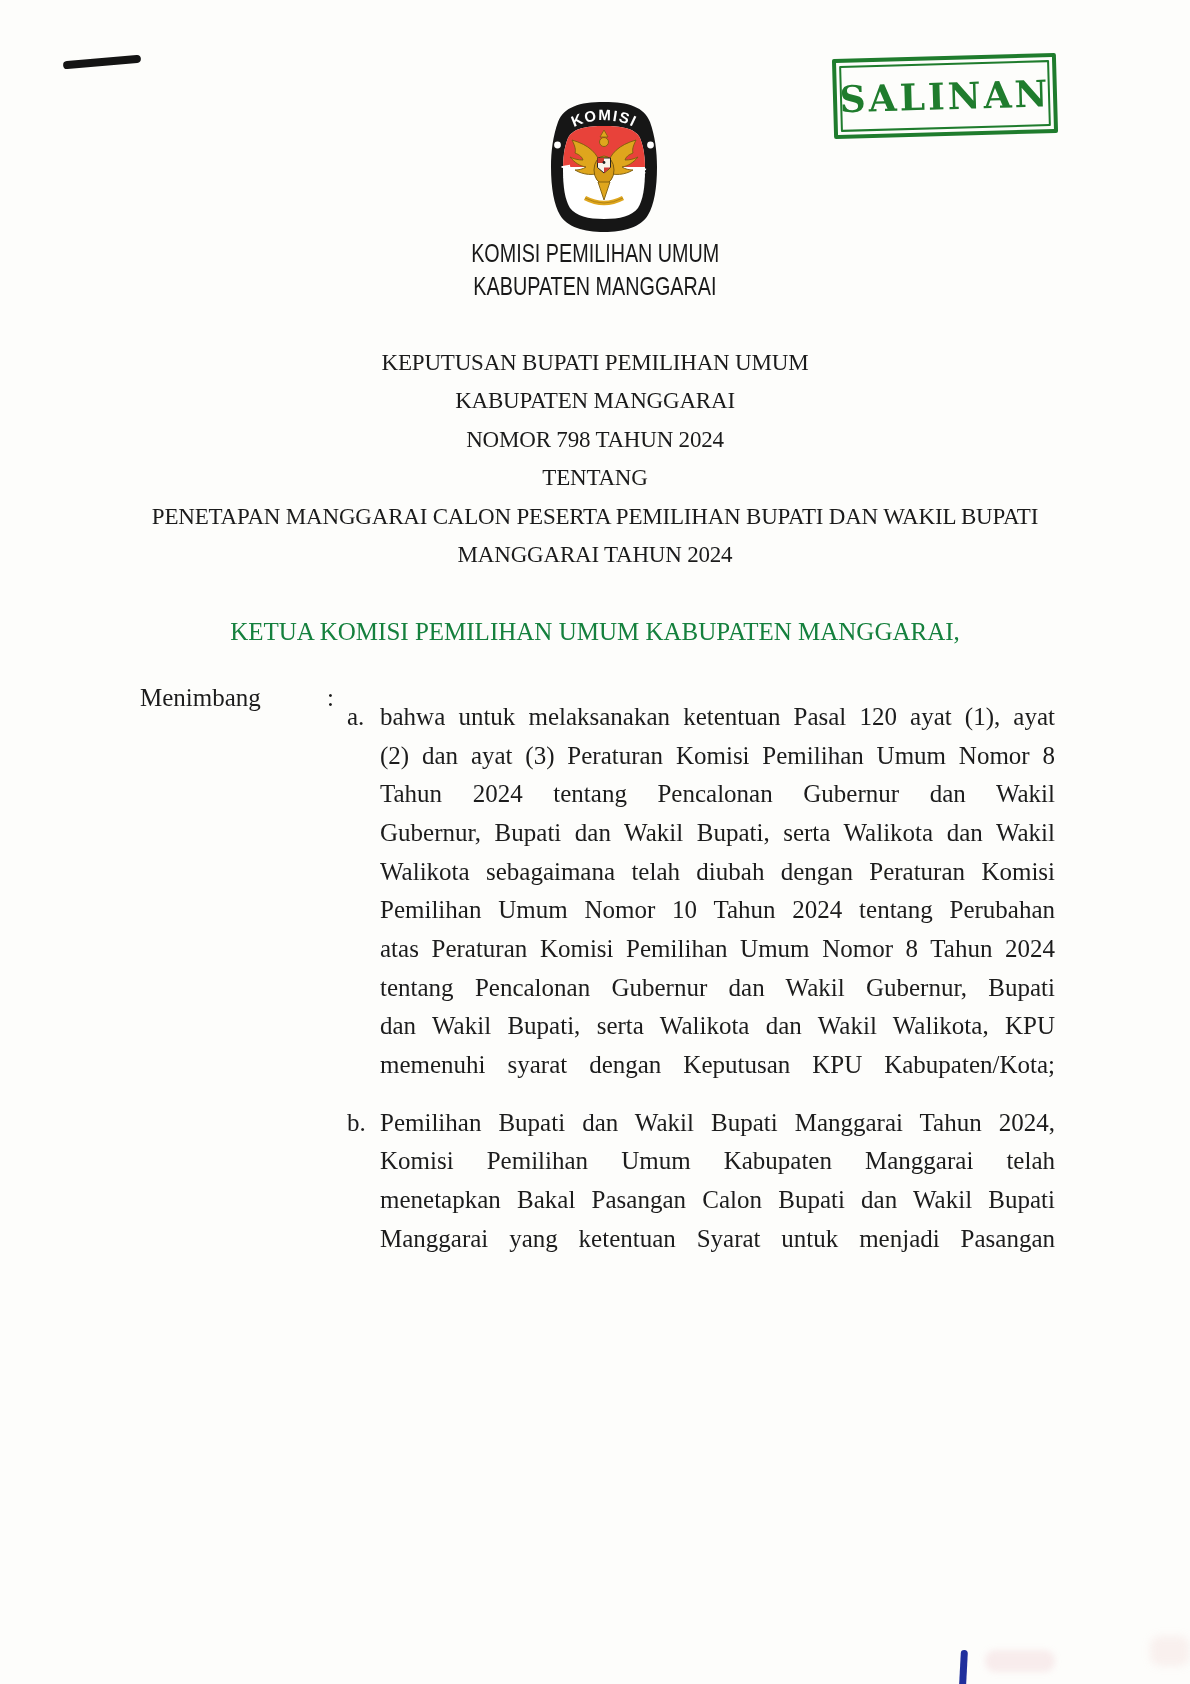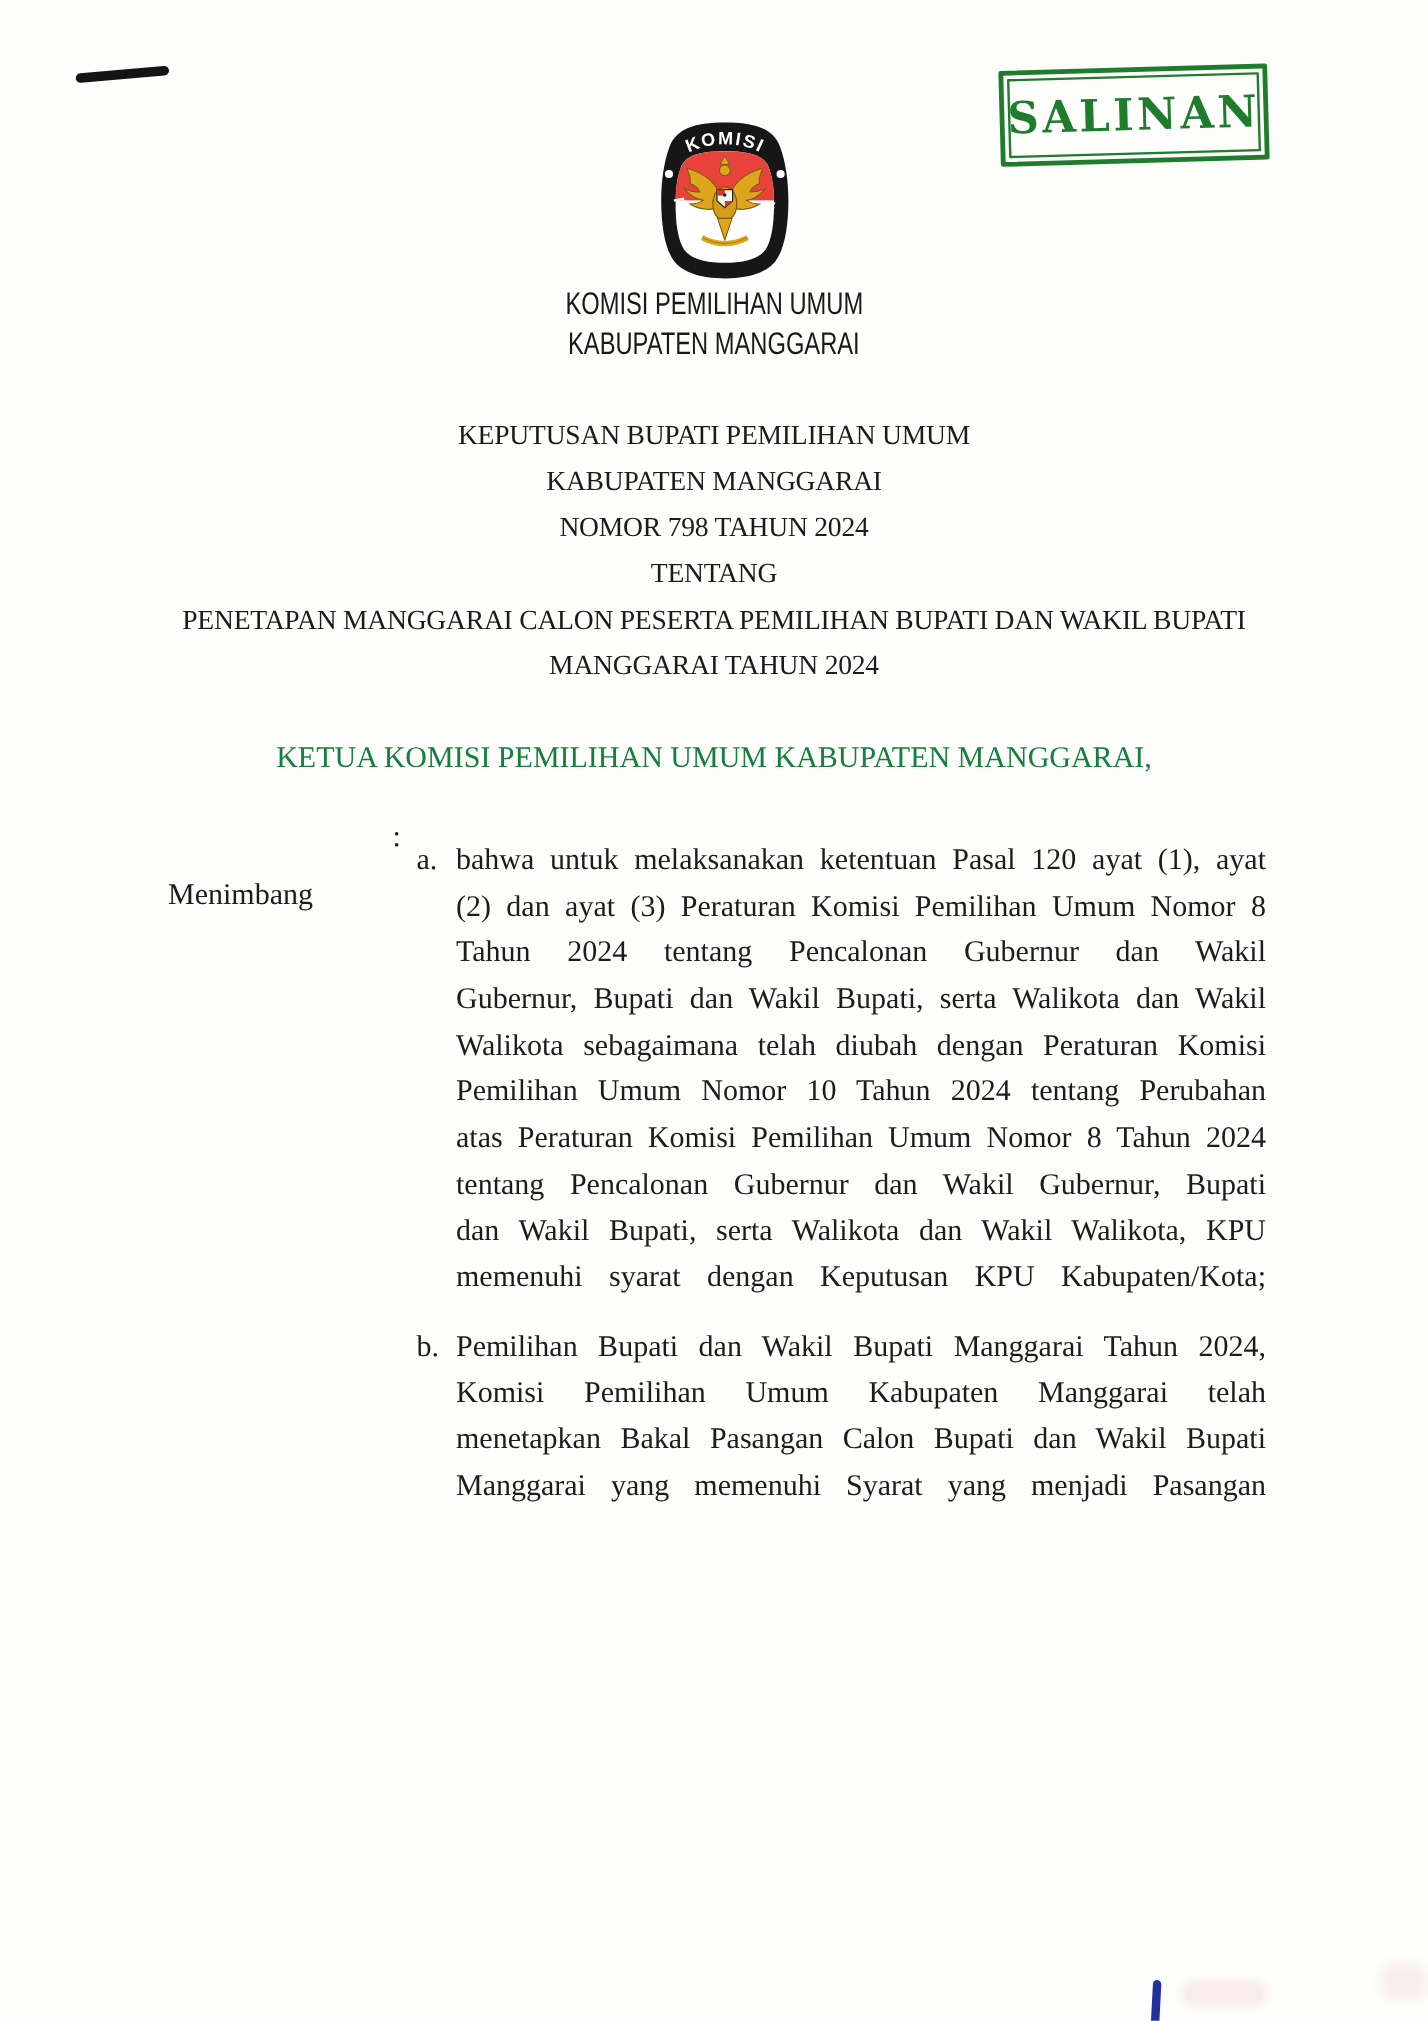--- a/index.html
+++ b/index.html
@@ -56,21 +56,21 @@
   }
 
   
   .salutation{
     left:0;right:0;top:613px;text-align:center;
     font-size:25px;line-height:38px;color:#15803d;white-space:nowrap;
   }
 
   
   .consider{left:0;top:679px;width:1190px;font-size:25px;line-height:38.65px;}
-  .consider-label{position:absolute;left:140px;top:0;margin-top:48px;}
+  .consider-label{position:absolute;left:140px;top:0;}
   .consider-colon{position:absolute;left:327px;top:0;}
   .items{position:absolute;left:347px;top:0;width:708px;}
   .item{position:relative;}
   .item .marker{position:absolute;left:0;top:0;}
   .item .lines{padding-left:33px;margin-top:19px;}
   .jline{
     text-align:justify;text-align-last:justify;
     -moz-text-align-last:justify;
     white-space:normal;
   }
@@ -178,21 +178,21 @@
         <div class="jline">dan Wakil Bupati, serta Walikota dan Wakil Walikota, KPU</div>
         <div class="jline">memenuhi syarat dengan Keputusan KPU Kabupaten/Kota;</div>
       </div>
     </div>
     <div class="item">
       <span class="marker">b.</span>
       <div class="lines">
         <div class="jline">Pemilihan Bupati dan Wakil Bupati Manggarai Tahun 2024,</div>
         <div class="jline">Komisi Pemilihan Umum Kabupaten Manggarai telah</div>
         <div class="jline">menetapkan Bakal Pasangan Calon Bupati dan Wakil Bupati</div>
-        <div class="jline">Manggarai yang memenuhi Syarat yang menjadi Pasangan</div>
+        <div class="jline">Manggarai yang ketentuan Syarat untuk menjadi Pasangan</div>
       </div>
     </div>
   </div>
 </div>
 
 <div class="abs smudge1"></div>
 <div class="abs smudge2"></div>
 <div class="abs ink-mark"></div>
 
 </body></html>

